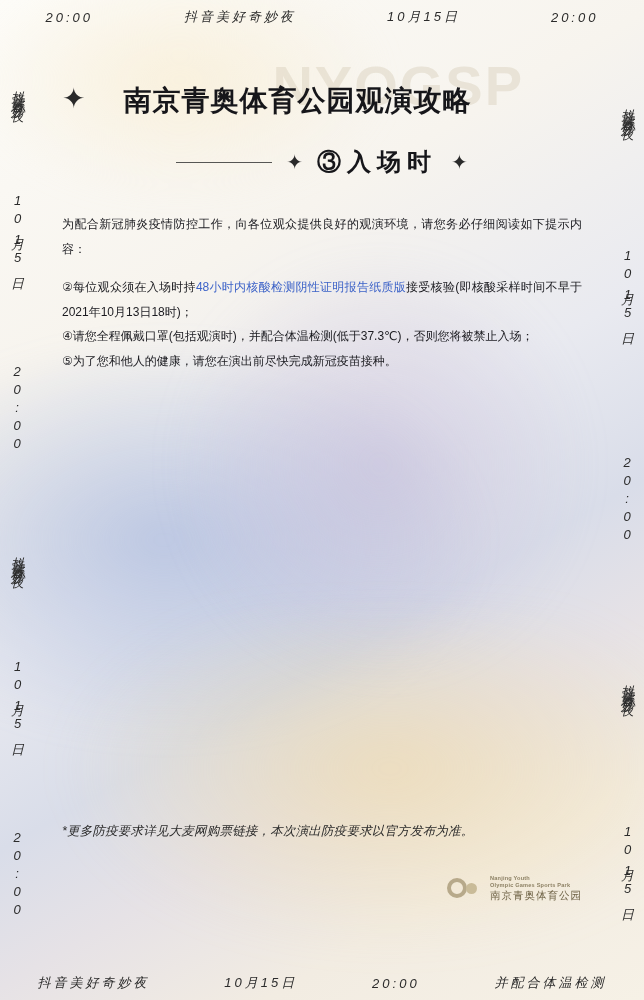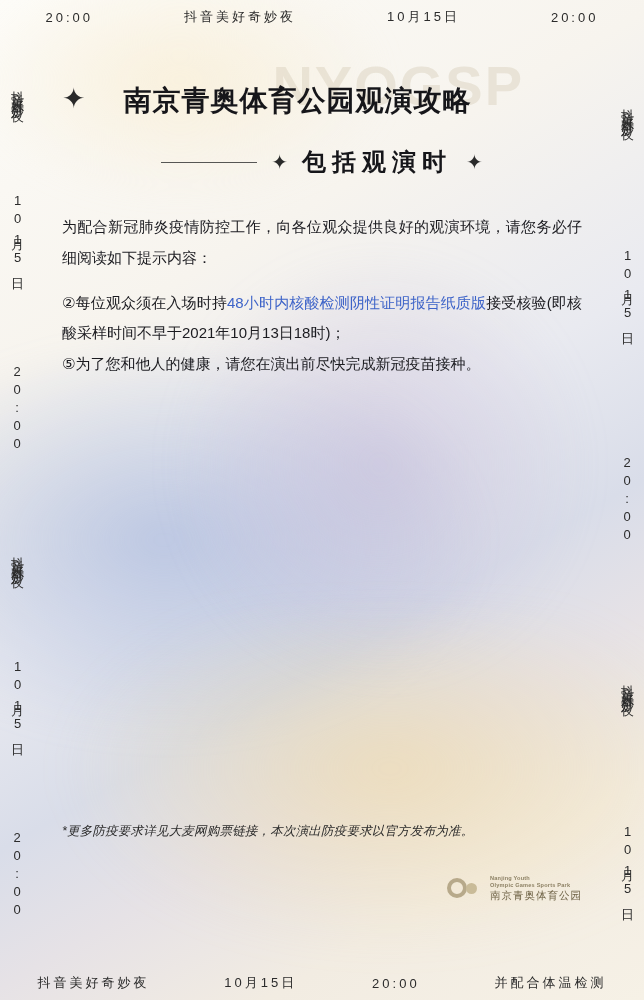--- a/index.html
+++ b/index.html
@@ -40,20 +40,21 @@
   }
 
   
   .strip{
     position:absolute;
     color:#2b2b2b;
     font-size:13px;
     letter-spacing:2px;
     white-space:nowrap;
     font-family:"Liberation Sans","DejaVu Sans",sans-serif;
+    font-style:italic;
   }
   .strip-top{left:0;top:0;width:644px;height:34px;display:flex;align-items:center;justify-content:space-around;}
   .strip-bottom{left:0;bottom:0;width:644px;height:34px;display:flex;align-items:center;justify-content:space-around;}
   .strip-left{left:0;top:34px;width:34px;height:932px;display:flex;flex-direction:column;align-items:center;justify-content:space-around;}
   .strip-right{right:0;top:34px;width:34px;height:932px;display:flex;flex-direction:column;align-items:center;justify-content:space-around;}
   .vtext{
     writing-mode:vertical-rl;
     text-orientation:upright;
     letter-spacing:3px;
     font-size:13px;
@@ -95,21 +96,21 @@
   }
   .rule{height:1px;width:96px;background:#3a3a3a;opacity:.85;}
   .sub-title{
     font-size:24px;font-weight:bold;letter-spacing:6px;color:#16161a;
     font-family:"DejaVu Serif","Liberation Serif",serif;
   }
   .spark-sm{color:#2a2a2a;font-size:20px;line-height:1;}
 
   .body{
     margin-top:34px;
-    font-size:15px;
+    font-size:12px;
     line-height:2.05;
     color:#1b1b20;
     text-align:justify;
   }
   .para{margin:0 0 14px 0;}
   .para.tight{margin-bottom:0;}
   .hl{color:#3d63c8;margin-top:24px;}
   .note{
     position:absolute;left:0;bottom:96px;
     font-size:12.5px;color:#2a2a2a;letter-spacing:.2px;font-style:italic;
@@ -176,28 +177,29 @@
   <div class="content">
 
     <div class="title-row">
       <span class="spark">✦</span>
       <span class="main-title">南京青奥体育公园观演攻略</span>
     </div>
 
     <div class="sub-row">
       <span class="rule"></span>
       <span class="spark-sm">✦</span>
-      <span class="sub-title">包括观演时</span>
+      <span class="sub-title">③入场时</span>
       <span class="spark-sm">✦</span>
     </div>
 
     <div class="body">
       <p class="para">为配合新冠肺炎疫情防控工作，向各位观众提供良好的观演环境，请您务必仔细阅读如下提示内容：</p>
       <div id="items-container">
           <p class="para tight"><span>②每位观众须在入场时持</span><span class="hl" style="color: rgb(61, 99, 200);">48小时内核酸检测阴性证明报告纸质版</span><span>接受核验(即核酸采样时间不早于2021年10月13日18时)；</span></p>
+          <p class="para tight"><span>④请您全程佩戴口罩(包括观演时)，并配合体温检测(低于37.3℃)，否则您将被禁止入场；</span></p>
           <p class="para tight"><span>⑤为了您和他人的健康，请您在演出前尽快完成新冠疫苗接种。</span></p>
         </div>
     </div>
 
     <div class="note">*更多防疫要求详见大麦网购票链接，本次演出防疫要求以官方发布为准。</div>
 
     <div class="logo">
       <div class="logo-mark">
         <span class="dot d1"></span>
         <span class="dot d2"></span>

